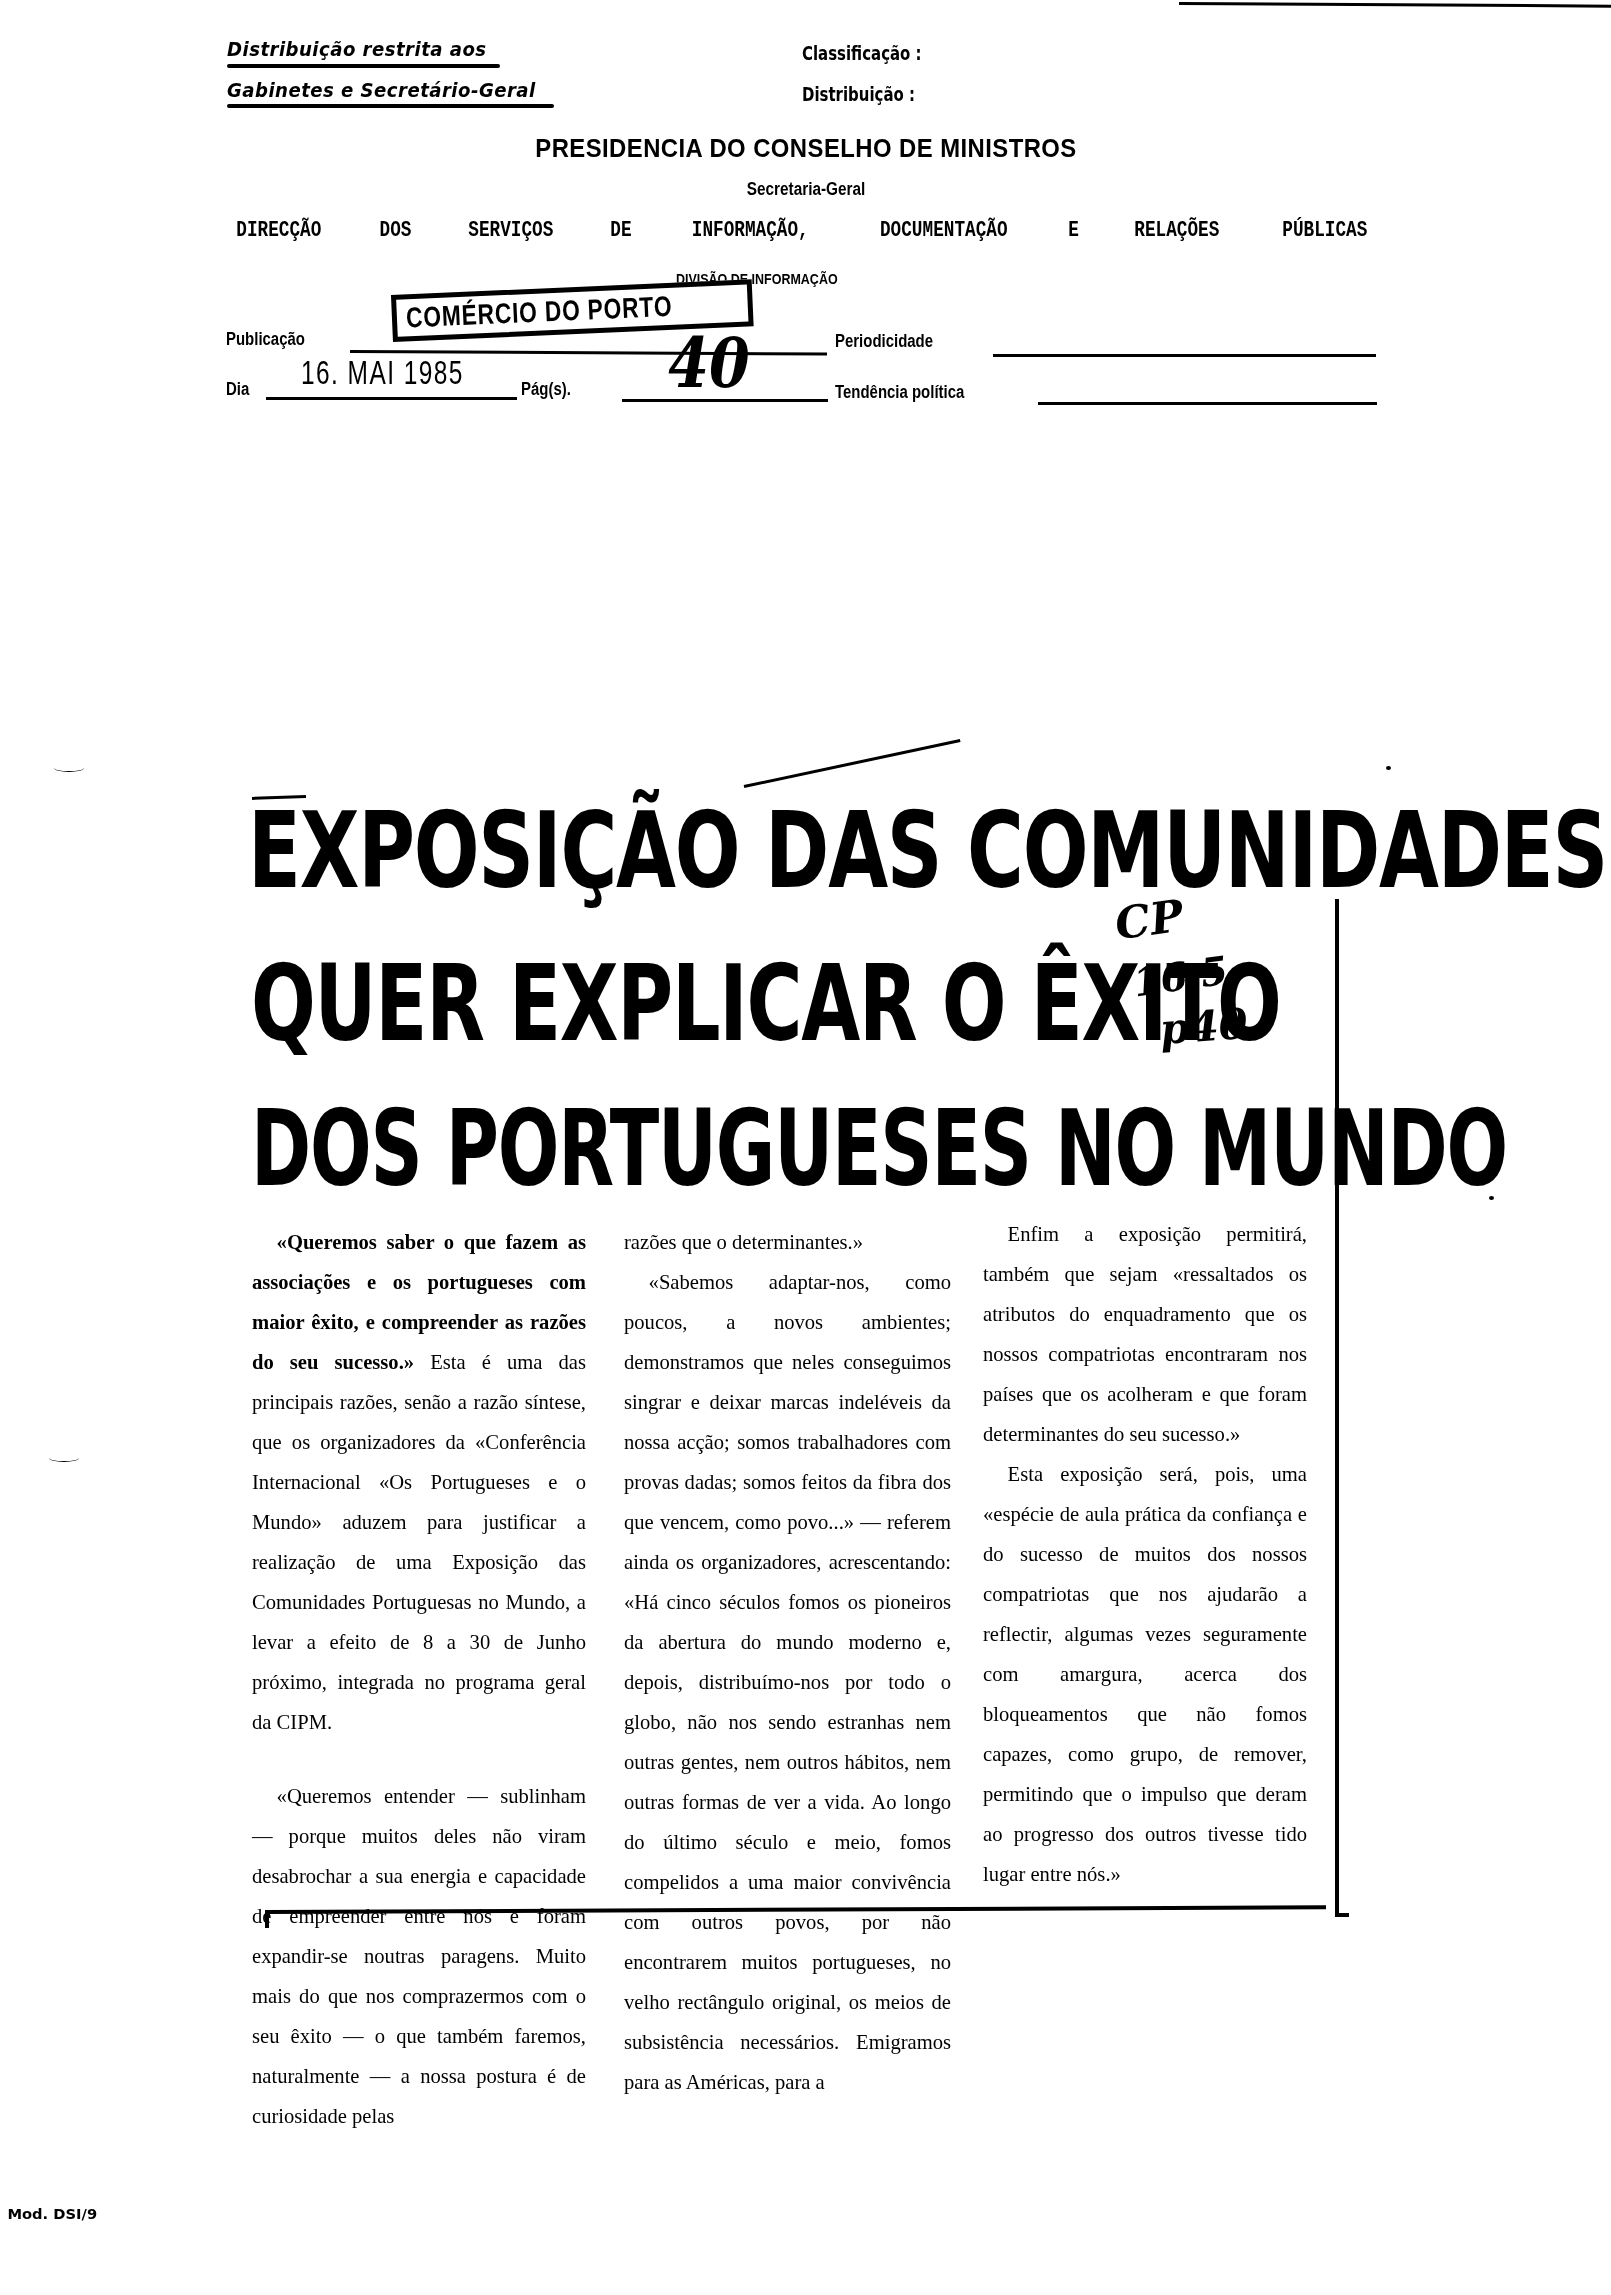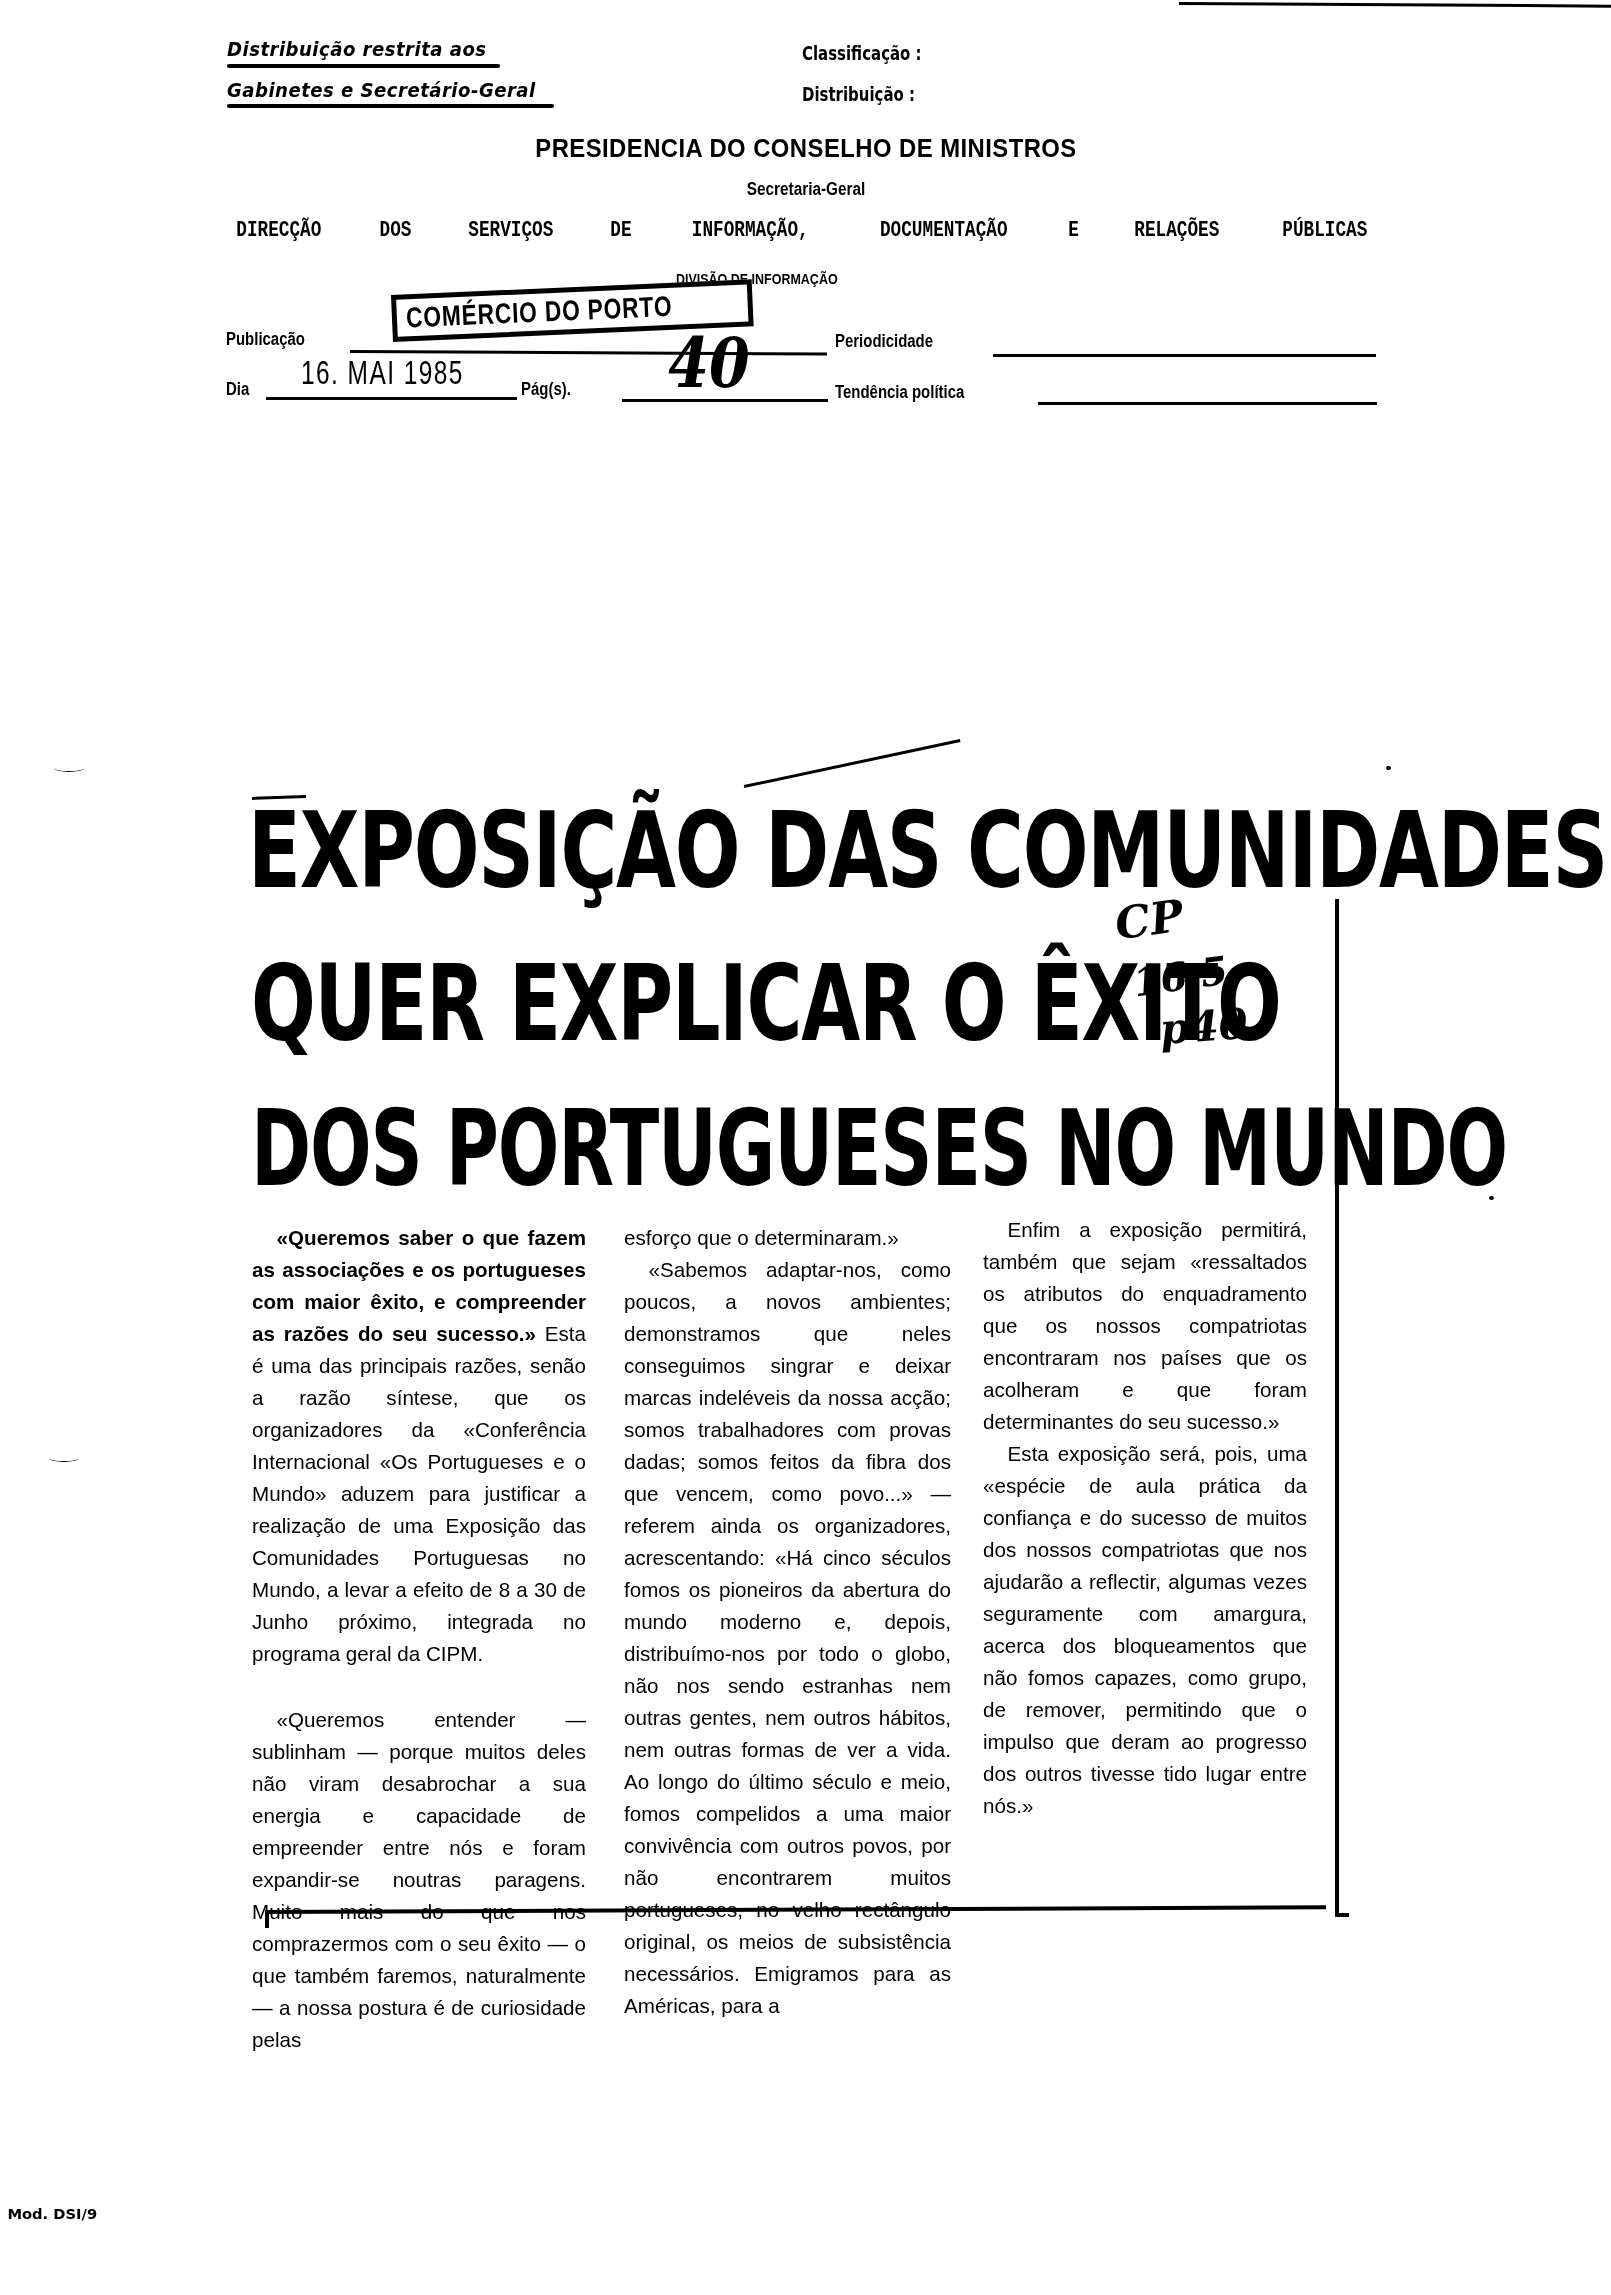--- a/index.html
+++ b/index.html
@@ -13,21 +13,21 @@
   .org-dept { font-family: Liberation Mono, monospace; font-weight: bold; font-size: 21.6px; left: 227px; width: 1150px; display: flex; justify-content: space-between; transform: scaleX(1); }
   .org-dept span { display: inline-block; transform: scaleX(0.82); }
   .divisao { font-family: "Liberation Sans", sans-serif; font-weight: bold; font-size: 14.7px; transform: scaleX(0.85); transform-origin: left; }
   .stamp { border: 5.4px solid #000; padding: 2px 8.8px; font-family: "Liberation Sans", sans-serif; font-weight: bold; font-size: 28.5px; letter-spacing: 1px; transform: rotate(-2.5deg); transform-origin: left bottom; background: #fff; white-space: nowrap; }
   .stamp span { display:inline-block; transform: scaleX(0.8); transform-origin: left; }
   .field-label { font-family: "Liberation Sans", sans-serif; font-weight: bold; font-size: 18.7px; transform: scaleX(0.8); transform-origin: left; white-space: nowrap; }
   .field-line { position: absolute; height: 2.9px; background: #000; }
   .date-stamp { font-family: "Liberation Sans", sans-serif; font-size: 34px; letter-spacing: 2px; transform: scaleX(0.72); transform-origin: left; white-space: nowrap; }
   .handwriting { font-family: "DejaVu Serif", serif; font-style: italic; font-size: 59px; font-weight: bold; white-space: nowrap; }
   .headline { font-family: "DejaVu Sans", sans-serif; font-weight: bold; font-size: 123px; line-height: 1; white-space: nowrap; transform-origin: left top; letter-spacing: -2px; }
-  .col { position: absolute; width: 339px; font-family: Liberation Sans, sans-serif; font-size: 20.6px; line-height: 32px; text-align: justify; hyphens: manual; }
+  .col { position: absolute; width: 339px; font-family: Liberation Serif, serif; font-size: 20.6px; line-height: 40px; text-align: justify; hyphens: manual; }
   .col p { margin: 0; text-indent: 0; }
   .col p.indent { text-indent: 24.6px; }
   .col p.gap { margin-top: 34px; }
   .col .lead { font-weight: bold; }
   .vrule { position: absolute; background: #000; }
   .footer-code { font-family: "DejaVu Sans", sans-serif; font-weight: bold; font-size: 14.7px; }
   .speck { position: absolute; background: #000; border-radius: 50%; }
   .arc { position: absolute; border-bottom: 1.5px solid #000; border-radius: 0 0 50% 50%; }
 </style>
 </head>
@@ -102,21 +102,21 @@
   <p class="indent">
     <span class="lead">«Queremos saber o que fazem as associações e os portugueses com maior êxito, e compreender as razões do seu sucesso.»</span><span> Esta é uma das principais razões, senão a razão síntese, que os organizadores da «Conferência Internacional «Os Portugueses e o Mundo» aduzem para justificar a realização de uma Exposição das Comunidades Portuguesas no Mundo, a levar a efeito de 8 a 30 de Junho próximo, integrada no programa geral da CIPM.</span>
   </p>
   <p class="indent gap">
     <span>«Queremos entender — sublinham — porque muitos deles não viram desabrochar a sua energia e capacidade de empreender entre nós e foram expandir-se noutras paragens. Muito mais do que nos comprazermos com o seu êxito — o que também faremos, naturalmente — a nossa postura é de curiosidade pelas</span>
   </p>
 </div>
 
 <div class="col" style="left:624px; top:1222px; width:327px;">
   <p>
-    <span>esforço que o determinaram.»</span>
+    <span>razões que o determinantes.»</span>
   </p>
   <p class="indent">
     <span>«Sabemos adaptar-nos, como poucos, a novos ambientes; demonstramos que neles conseguimos singrar e deixar marcas indeléveis da nossa acção; somos trabalhadores com provas dadas; somos feitos da fibra dos que vencem, como povo...» — referem ainda os organizadores, acrescentando: «Há cinco séculos fomos os pioneiros da abertura do mundo moderno e, depois, distribuímo-nos por todo o globo, não nos sendo estranhas nem outras gentes, nem outros hábitos, nem outras formas de ver a vida. Ao longo do último século e meio, fomos compelidos a uma maior convivência com outros povos, por não encontrarem muitos portugueses, no velho rectângulo original, os meios de subsistência necessários. Emigramos para as Américas, para a</span>
   </p>
 </div>
 
 <div class="col" style="left:983px; top:1214px; width:324px;">
   <p class="indent">
     <span>Enfim a exposição permitirá, também que sejam «ressaltados os atributos do enquadramento que os nossos compatriotas encontraram nos países que os acolheram e que foram determinantes do seu sucesso.»</span>
   </p>

